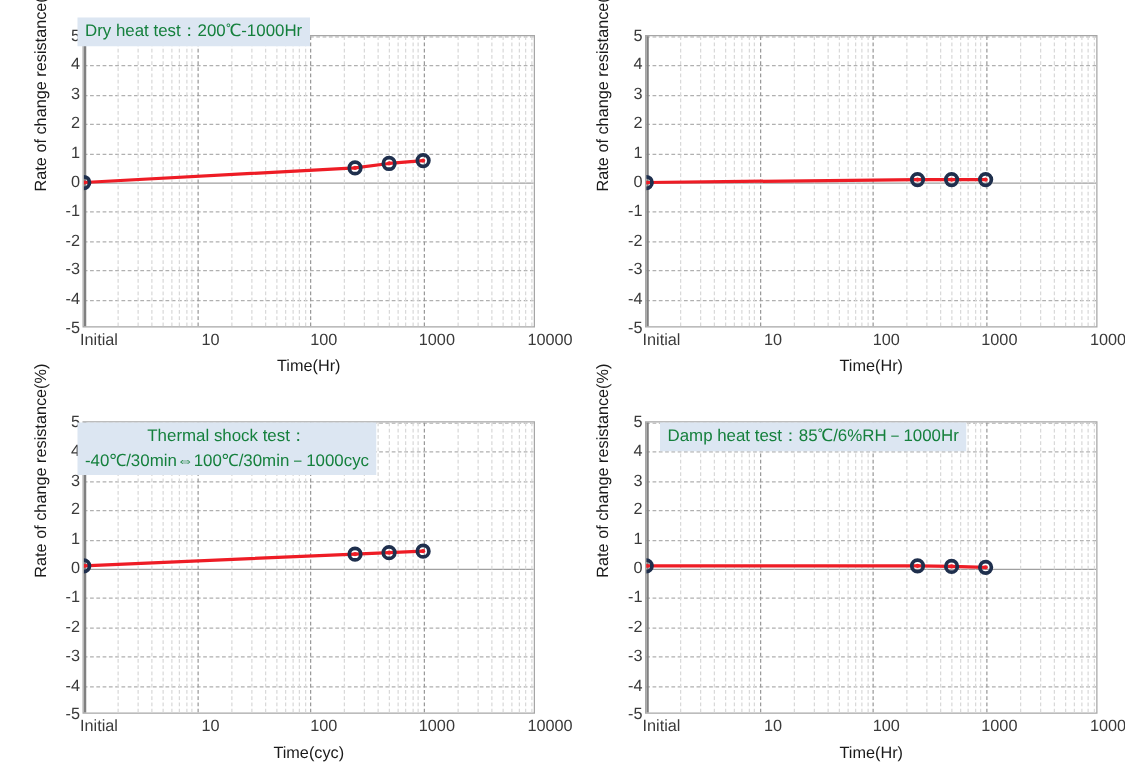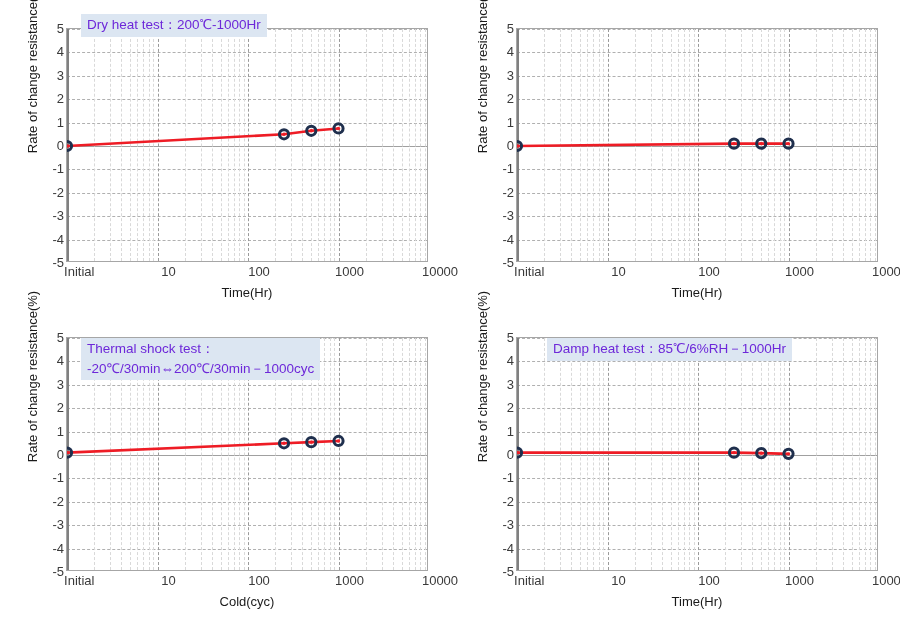--- a/index.html
+++ b/index.html
@@ -15,33 +15,32 @@
     display: grid;
     grid-template-columns: 450px 450px;
     grid-template-rows: 309px 309px;
   }
   .panel { position: relative; width: 450px; height: 309px; }
 
   
   .title-box {
     position: absolute;
     background: #dce6f2;
-    color: #6d28d9;
+    color: #15803d;
     font-size: 13.5px;
     line-height: 1.45;
     white-space: pre;
     padding: 1px 6px 2px 6px;
     text-align: center;
     z-index: 6;
-    margin-left: 19px;
   }
   .title-1 { left: 62px;  top: 14px; }
   .title-2 { left: 532px; top: 14px; }
   .title-3 { left: 62px;  top: 338px; }
-  .title-3 .t-line1 { display:block; text-align:left; }
+  .title-3 .t-line1 { display:block; text-align:center; }
   .title-3 .t-line2 { display:block; text-align:left; }
   .title-4 { left: 528px; top: 338px; }
 
   
   #titles { position: absolute; left:0; top:0; width:900px; height:618px; pointer-events:none; z-index: 30;}
   #titles > div { pointer-events: auto; }
 
   
   .plot {
     position: absolute;
@@ -368,21 +367,21 @@
           <circle cx="271.50" cy="102.96" r="1.7" fill="#ee1c25"></circle>
         </svg>
       </div>
     <div class="xtick-wrap">
         <div class="xtick first" style="left: 0px;">Initial</div>
         <div class="xtick" style="left: 90.5px;">10</div>
         <div class="xtick" style="left: 181px;">100</div>
         <div class="xtick" style="left: 271.5px;">1000</div>
         <div class="xtick" style="left: 362px;">10000</div>
       </div>
-    <div class="xtitle">Cold(cyc)</div>
+    <div class="xtitle">Time(cyc)</div>
   </div>
 
   <div class="panel">
     <div class="ytitle">Rate of change resistance(%)</div>
     <div class="ytick-wrap">
         <div class="ytick" style="top: 0px;">5</div>
         <div class="ytick" style="top: 23.4px;">4</div>
         <div class="ytick" style="top: 46.8px;">3</div>
         <div class="ytick" style="top: 70.2px;">2</div>
         <div class="ytick" style="top: 93.6px;">1</div>
@@ -459,15 +458,15 @@
         <div class="xtick" style="left: 271.5px;">1000</div>
         <div class="xtick" style="left: 362px;">10000</div>
       </div>
     <div class="xtitle">Time(Hr)</div>
   </div>
 
 </div>
 
 <div id="titles">
   <div class="title-box title-1">Dry heat test：200℃-1000Hr</div>
-  <div class="title-box title-3"><span class="t-line1">Thermal shock test：</span><span class="t-line2">-20℃/30min⇔200℃/30min－1000cyc</span></div>
+  <div class="title-box title-3"><span class="t-line1">Thermal shock test：</span><span class="t-line2">-40℃/30min⇔100℃/30min－1000cyc</span></div>
   <div class="title-box title-4">Damp heat test：85℃/6%RH－1000Hr</div>
 </div>
 
 </body></html>

